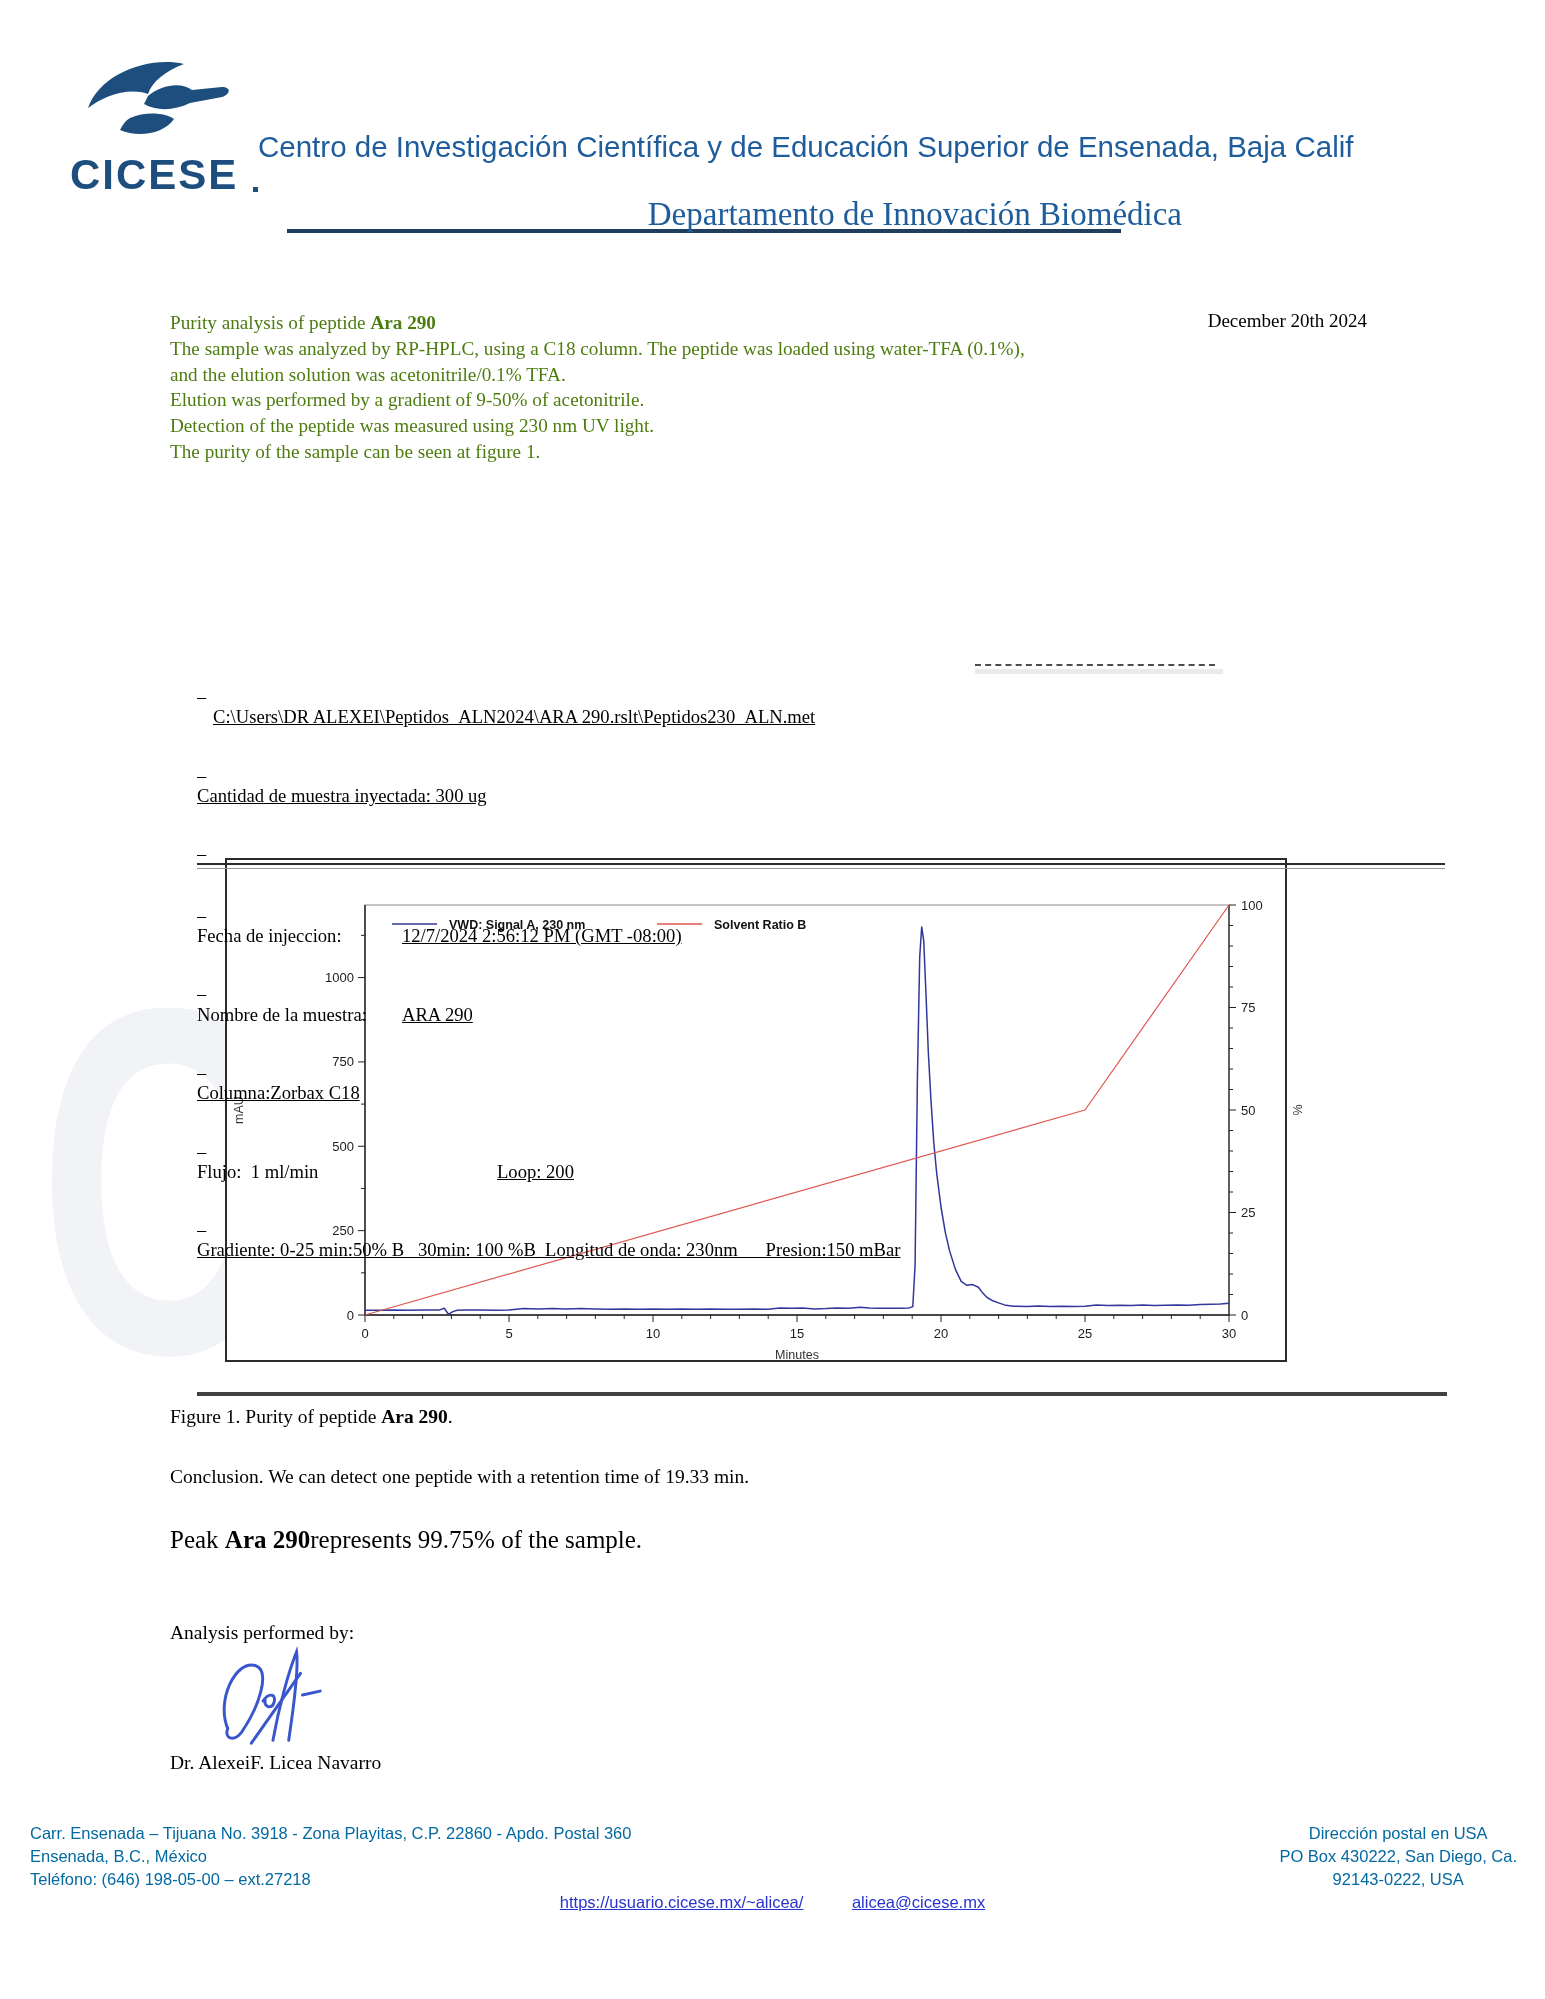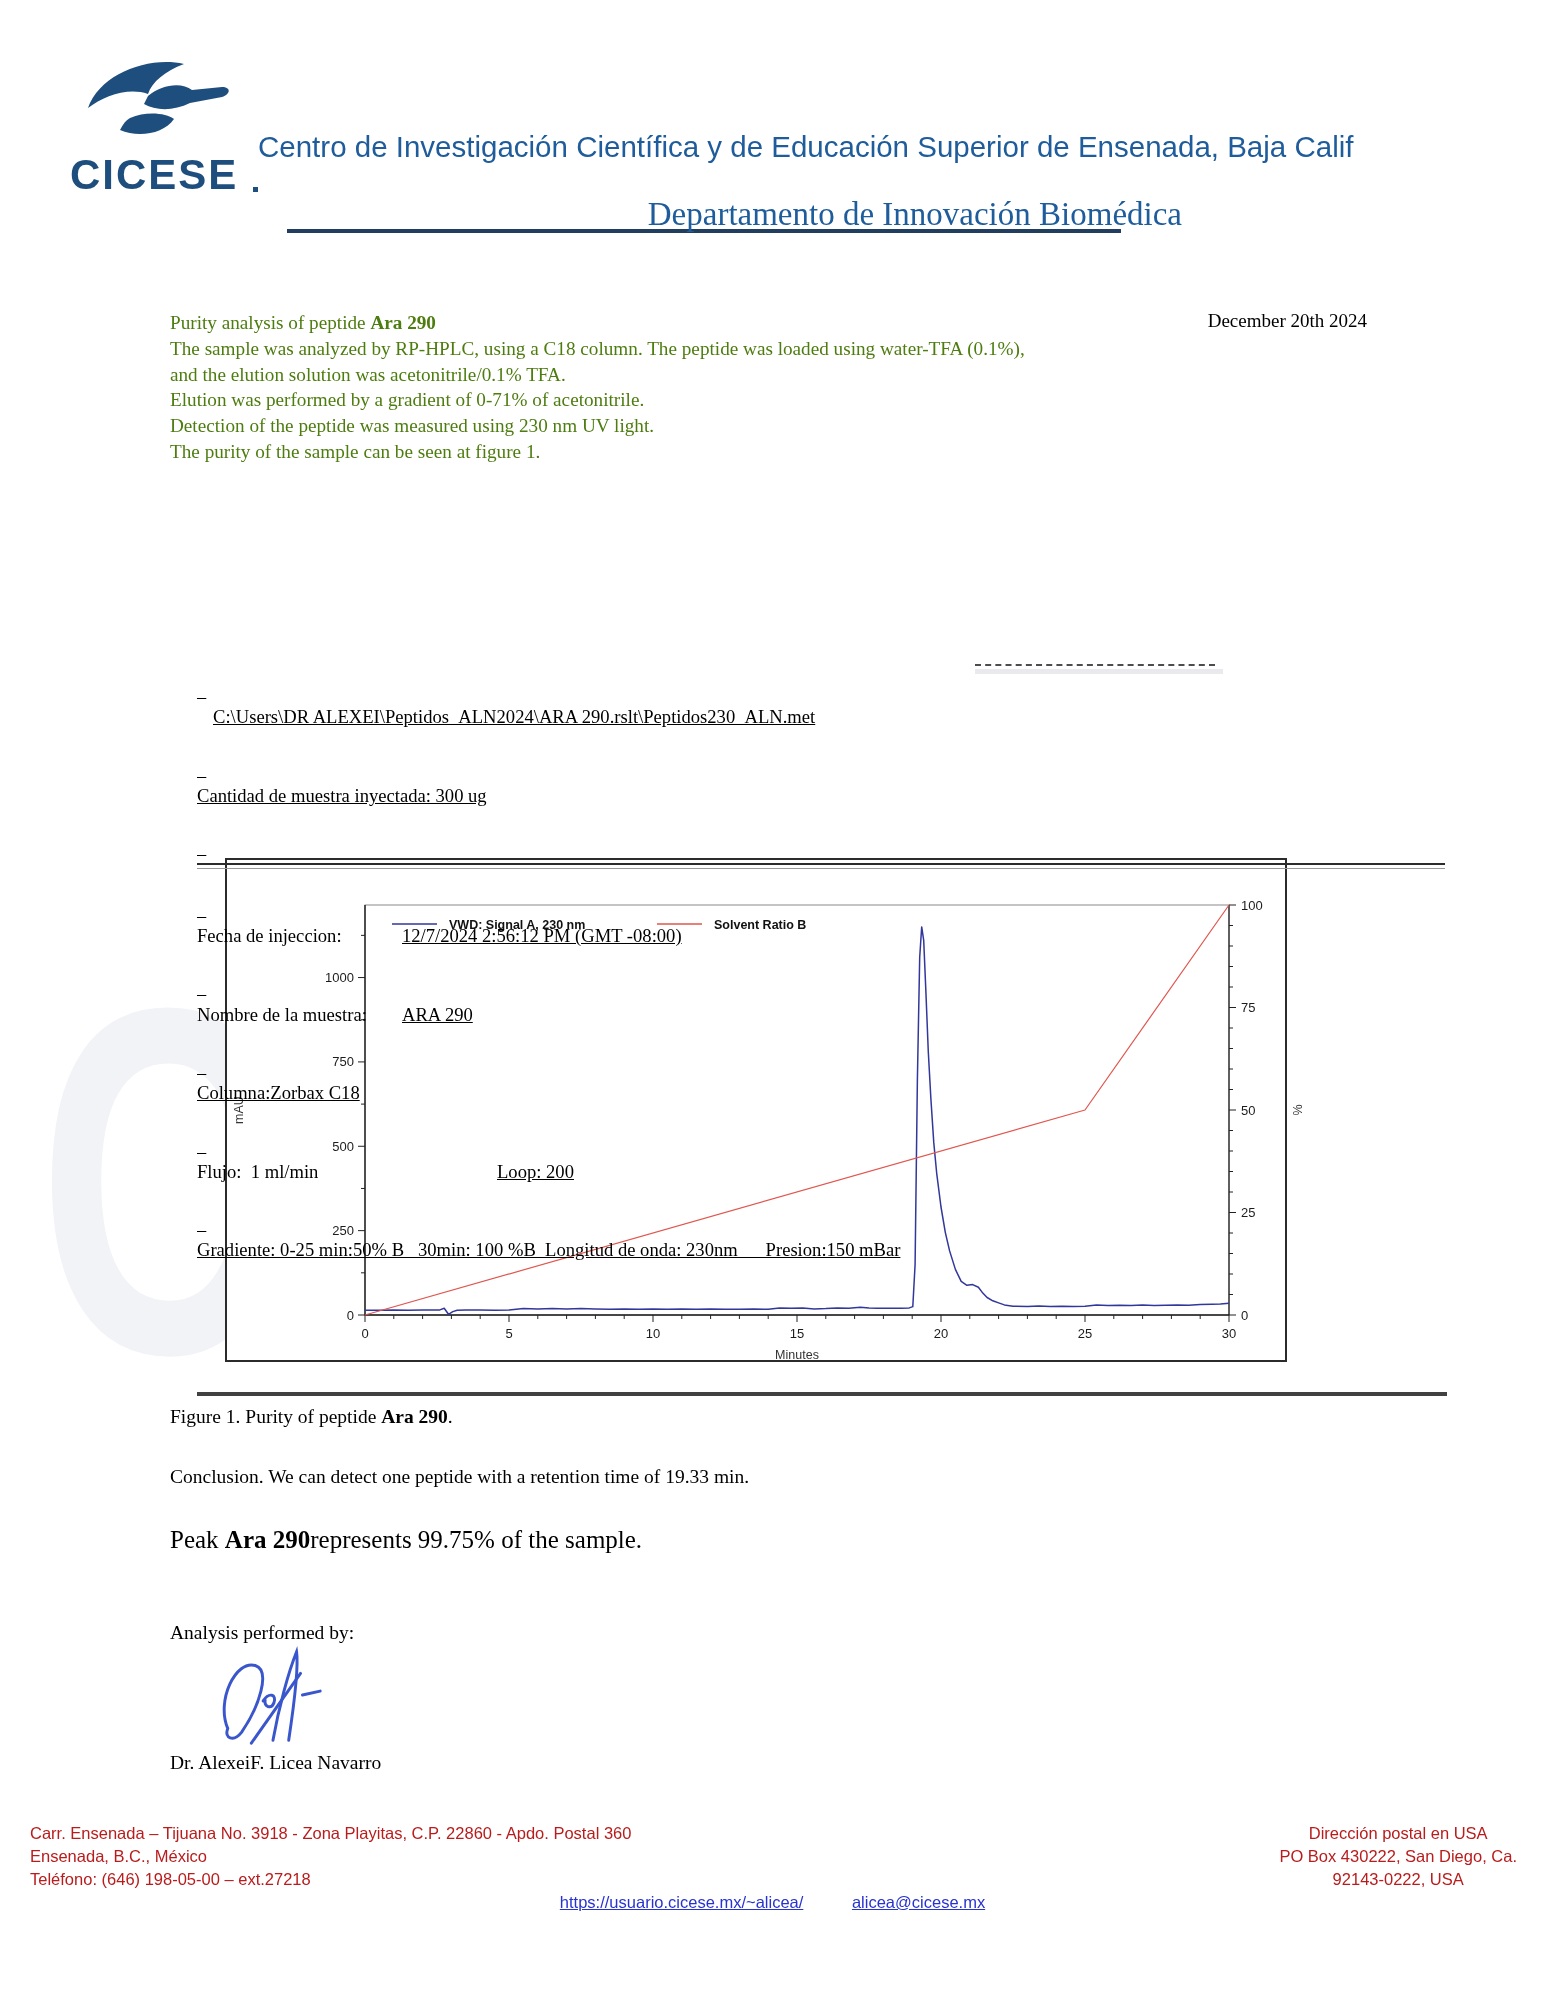--- a/index.html
+++ b/index.html
@@ -51,21 +51,21 @@
   #figure-caption{left:170px;top:1406px;font-size:19.5px;}
   #conclusion-line{left:170px;top:1466px;font-size:19.5px;}
   #peak-line{left:170px;top:1526px;font-size:25px;}
 
   
   #analysis-by{left:170px;top:1622px;font-size:19.5px;}
   #signature{left:212px;top:1645px;}
   #analyst-name{left:170px;top:1752px;font-size:19.5px;}
 
   
-  .footer-text{font-family:"Liberation Sans",sans-serif;font-size:16.5px;line-height:23px;color:#b91c1c;}
+  .footer-text{font-family:"Liberation Sans",sans-serif;font-size:16.5px;line-height:23px;color:#0369a1;}
   #footer-left{left:30px;top:1822px;}
   #footer-right{right:28px;top:1822px;text-align:center;}
   #footer-links{left:0;top:1893px;width:100%;text-align:center;font-family:"Liberation Sans",sans-serif;
     font-size:16.5px;}
   #footer-links a{color:#2733d0;text-decoration:underline;margin:0 22px;}
 </style>
 </head>
 <body>
 
 <div id="watermark" class="abs">CICESE</div>
@@ -84,21 +84,21 @@
 
 <div id="institution-title" class="abs layer sans">Centro de Investigación Científica y de Educación Superior de Ensenada, Baja Calif</div>
 <div id="header-divider" class="abs layer"></div>
 <div id="department-title" class="abs layer sans">Departamento de Innovación Biomédica</div>
 
 <div id="date-line" class="abs layer serif">December 20th 2024</div>
 <div id="intro-block" class="abs layer serif">
   <div><span>Purity analysis of peptide </span><span class="bold">Ara 290</span></div>
   <div>The sample was analyzed by RP-HPLC, using a C18 column. The peptide was loaded using water-TFA (0.1%),</div>
   <div>and the elution solution was acetonitrile/0.1% TFA.</div>
-  <div>Elution was performed by a gradient of 0-71% of acetonitrile.</div>
+  <div>Elution was performed by a gradient of 9-50% of acetonitrile.</div>
   <div>Detection of the peptide was measured using 230 nm UV light.</div>
   <div>The purity of the sample can be seen at figure 1.</div>
 </div>
 
 <div id="clipped-text-artifact" class="abs layer"></div>
 <div id="clipped-text-smudge" class="abs layer"></div>
 
 <div id="metadata-block" class="abs layer serif">
   <div id="path-line">C:\Users\DR ALEXEI\Peptidos_ALN2024\ARA 290.rslt\Peptidos230_ALN.met</div>
   <div>Cantidad de muestra inyectada: 300 ug</div>

